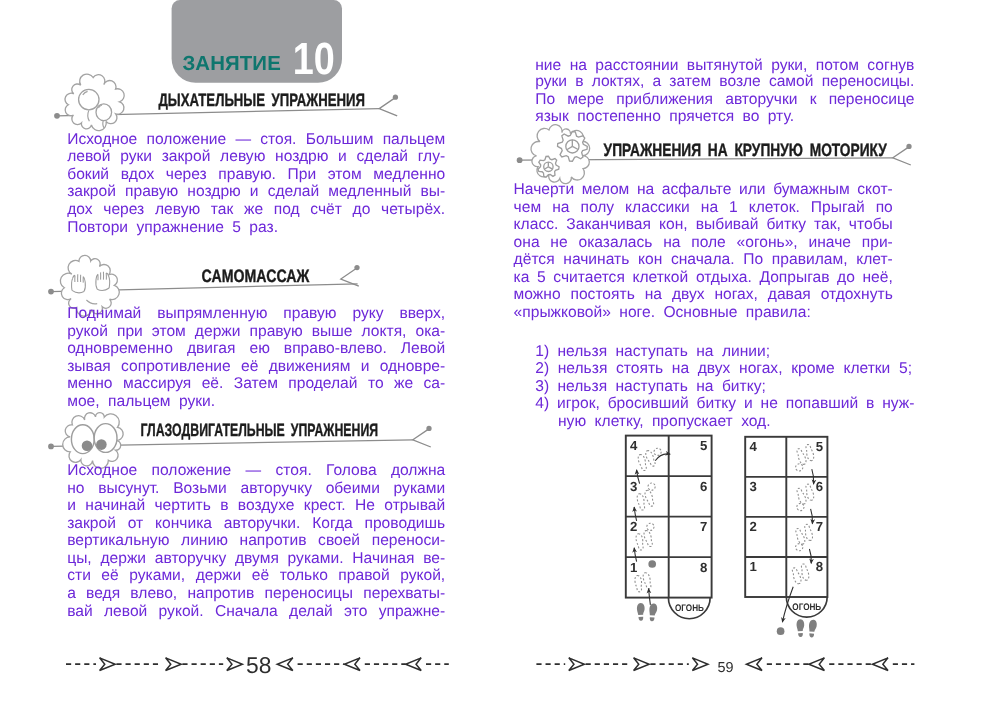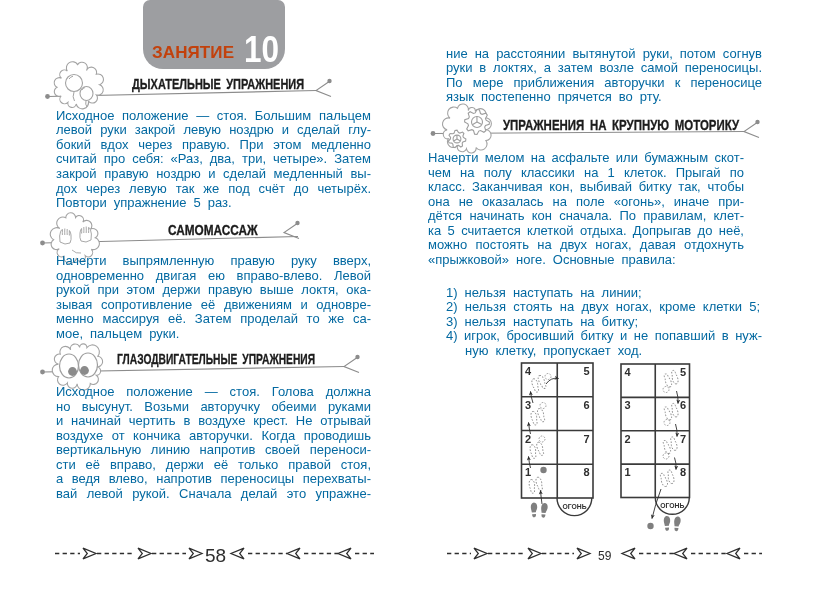--- a/index.html
+++ b/index.html
@@ -1,26 +1,26 @@
 <!DOCTYPE html>
 <html><head><meta charset="utf-8">
 <style>
 *{margin:0;padding:0;box-sizing:border-box}
 html,body{width:819px;height:601px}
 body{position:relative;background:#fff;font-family:"Liberation Sans",sans-serif;overflow:hidden}
 .abs{position:absolute}
-.txt{color:#0369a1;font-size:13px}
+.txt{color:#6d28d9;font-size:13px}
 .bl{height:14.55px;line-height:14.55px;word-spacing:3.4px;white-space:nowrap;overflow:visible}
 .bl.j{text-align:justify;text-align-last:justify;white-space:normal;word-spacing:2px}
 .hdr{color:#1c1c1c;font-weight:bold;font-size:14px;white-space:nowrap;word-spacing:3px;line-height:14px;-webkit-text-stroke:0.3px #1c1c1c}
 </style></head><body>
 
 <div class="abs" style="left:143px;top:0;width:141.5px;height:68.5px;background:#9d9ea1;border-radius:7px 7px 20px 20px"></div>
 
-<div class="abs" style="left:152px;top:44.3px;font-size:17px;font-weight:bold;color:#c2410c;line-height:17px;letter-spacing:0.1px">ЗАНЯТИЕ</div>
+<div class="abs" style="left:152px;top:44.3px;font-size:17px;font-weight:bold;color:#0f766e;line-height:17px;letter-spacing:0.1px">ЗАНЯТИЕ</div>
 
 <div class="abs" style="left:243.5px;top:31px;font-size:37.5px;font-weight:bold;color:#fff;line-height:37.5px;transform:scale(0.84,1);transform-origin:0 0">10</div>
 
 <svg class="abs" style="left:36px;top:58px" width="320" height="60" viewBox="36 58 320 60">
     <g>
       <line x1="47.5" y1="96.5" x2="316" y2="90.5" stroke="#8c8c8c" stroke-width="1.1"></line>
       <circle cx="47.5" cy="96.5" r="2.4" fill="#8c8c8c"></circle>
     </g>
     <g>
       <path d="M331,96.5 L316,90.5 L328.5,82.0" fill="none" stroke="#8c8c8c" stroke-width="1.1"></path>
@@ -106,42 +106,42 @@
       <line x1="457" y1="139" x2="456.9" y2="135.1" stroke="#9e9e9e" stroke-width="1.1"></line>
     </g>
   </svg>
 
 <div class="abs hdr" style="left:502.8px;top:117px;transform:scale(0.818,1.06);transform-origin:0 0">УПРАЖНЕНИЯ НА КРУПНУЮ МОТОРИКУ</div>
 
 <div class="abs txt" style="left:56px;top:108.8px;width:315px">
 <div class="bl j">Исходное положение — стоя. Большим пальцем</div>
 <div class="bl j">левой руки закрой левую ноздрю и сделай глу-</div>
 <div class="bl j">бокий вдох через правую. При этом медленно</div>
-<div class="bl j">считай про себя: «Раз, два, три, четыре». Затем</div>
 <div class="bl j">закрой правую ноздрю и сделай медленный вы-</div>
 <div class="bl j">дох через левую так же под счёт до четырёх.</div>
 <div class="bl">Повтори упражнение 5 раз.</div>
 </div>
 
 <div class="abs txt" style="left:56px;top:254.0px;width:315px">
-<div class="bl j">Начерти выпрямленную правую руку вверх,</div>
+<div class="bl j">Поднимай выпрямленную правую руку вверх,</div>
+<div class="bl j">рукой при этом держи правую выше локтя, ока-</div>
 <div class="bl j">одновременно двигая ею вправо-влево. Левой</div>
-<div class="bl j">рукой при этом держи правую выше локтя, ока-</div>
 <div class="bl j">зывая сопротивление её движениям и одновре-</div>
 <div class="bl j">менно массируя её. Затем проделай то же са-</div>
 <div class="bl">мое, пальцем руки.</div>
 </div>
 
 <div class="abs txt" style="left:56px;top:385.2px;width:315px">
 <div class="bl j">Исходное положение — стоя. Голова должна</div>
 <div class="bl j">но высунут. Возьми авторучку обеими руками</div>
 <div class="bl j">и начинай чертить в воздухе крест. Не отрывай</div>
-<div class="bl j">воздухе от кончика авторучки. Когда проводишь</div>
+<div class="bl j">закрой от кончика авторучки. Когда проводишь</div>
 <div class="bl j">вертикальную линию напротив своей переноси-</div>
-<div class="bl j">сти её вправо, держи её только правой стоя,</div>
+<div class="bl j">цы, держи авторучку двумя руками. Начиная ве-</div>
+<div class="bl j">сти её руками, держи её только правой рукой,</div>
 <div class="bl j">а ведя влево, напротив переносицы перехваты-</div>
 <div class="bl j">вай левой рукой. Сначала делай это упражне-</div>
 </div>
 
 <div class="abs txt" style="left:446px;top:46.6px;width:316px">
 <div class="bl j">ние на расстоянии вытянутой руки, потом согнув</div>
 <div class="bl j">руки в локтях, а затем возле самой переносицы.</div>
 <div class="bl j">По мере приближения авторучки к переносице</div>
 <div class="bl">язык постепенно прячется во рту.</div>
 </div>

